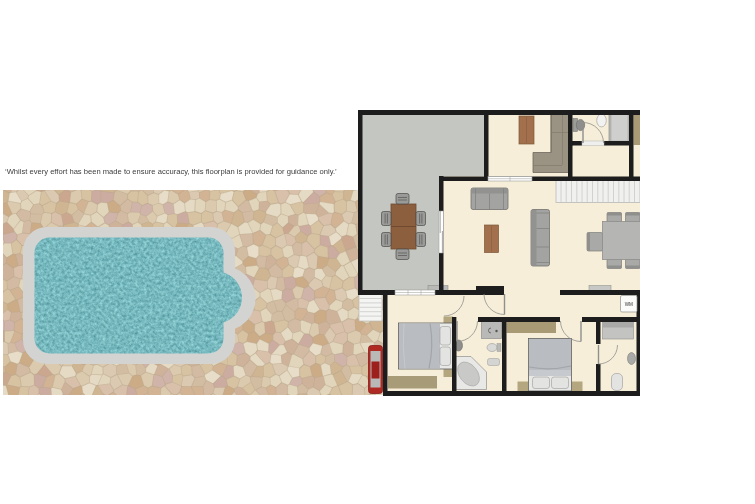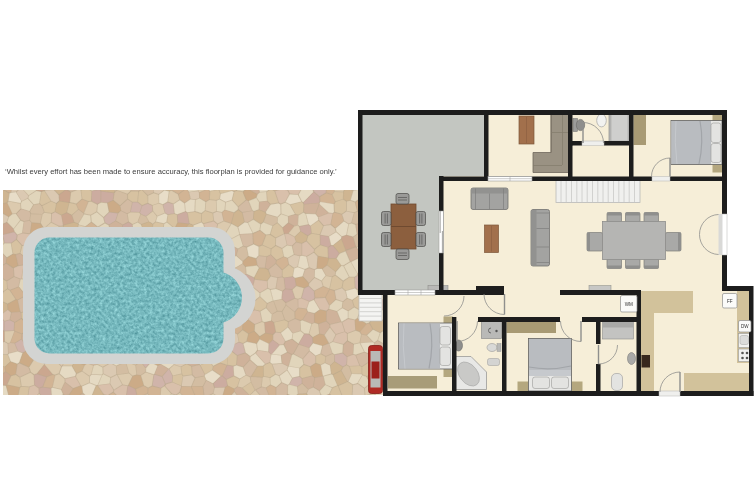--- a/index.html
+++ b/index.html
@@ -1,15 +1,15 @@
 <!DOCTYPE html>
 <html><head><meta charset="utf-8">
 <style>
 html,body{margin:0;padding:0;background:#ffffff;}
-#c{position:relative;width:755px;height:504px;overflow:hidden;}
+#c{position:relative;width:640px;height:504px;overflow:hidden;}
 </style></head>
 <body>
 <div id="c">
 <svg width="755" height="504" viewBox="0 0 755 504">
 
 <defs>
 <clipPath id="stoneclip">
           <path d="M3,190 L358,190 L358,292 L386,292 L386,395 L3,395 Z"></path>
         </clipPath>
 <clipPath id="waterclip">

